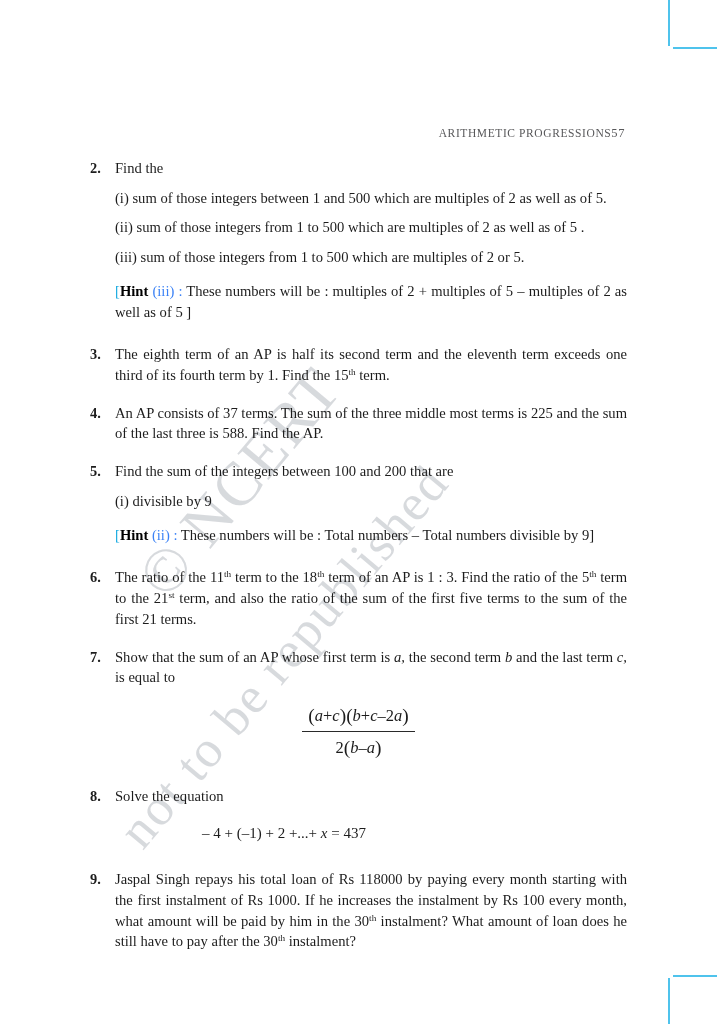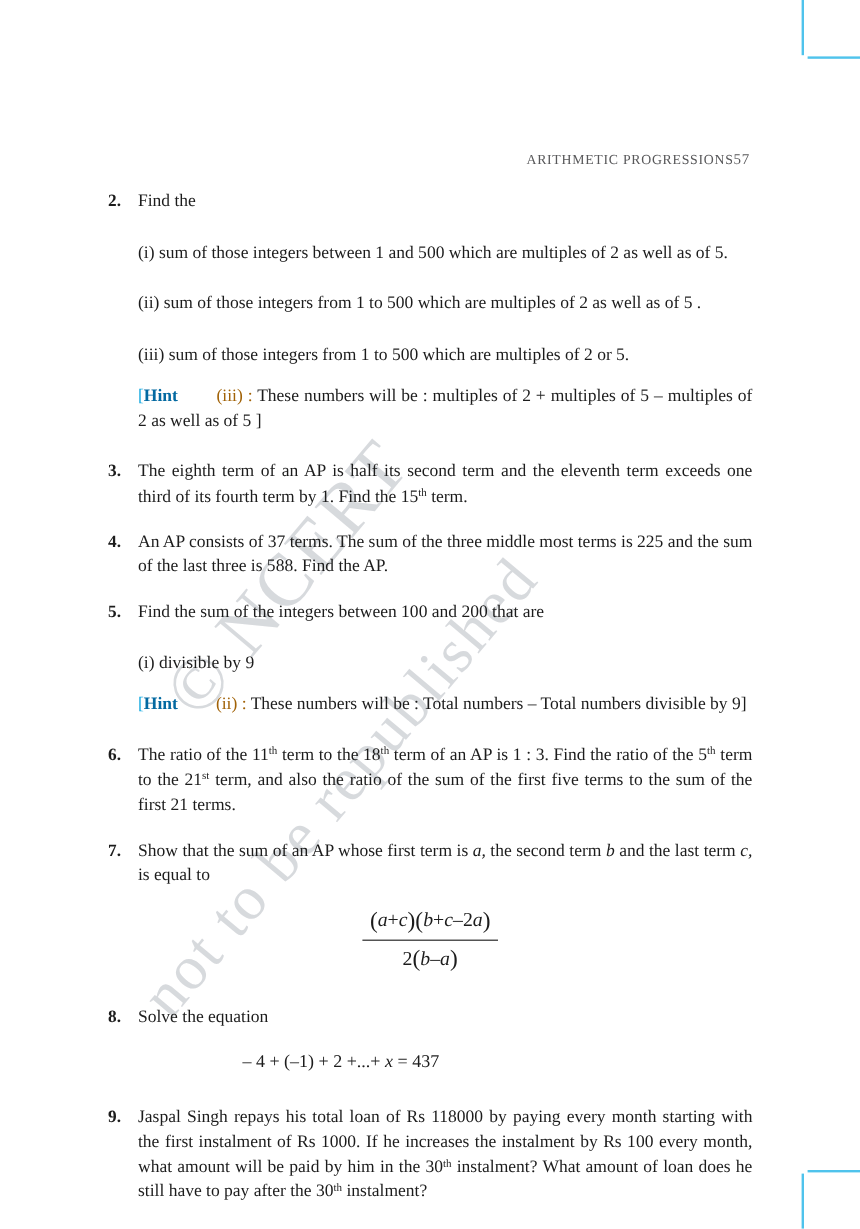--- a/index.html
+++ b/index.html
@@ -99,39 +99,38 @@
   }
   .qbody {
     flex: 1 1 auto;
     text-align: justify;
     text-justify: inter-word;
   }
   .qbody.noj { text-align: left; }
 
   .sub {
     margin-left: 25px;
-    margin-top: 22px;
+    margin-top: 9px;
     margin-bottom: 9px;
     font-size: 14.6px;
     font-family: Liberation Serif, serif;
   }
   .hint {
     margin-left: 25px;
     margin-top: 13px;
     margin-bottom: 13px;
     font-size: 14.6px;
     text-align: justify;
   }
   .hint-kw {
-    color: #0369a1;
+    color: #000000;
     font-weight: bold;
   }
   .hint-rom {
-    color: #a16207;
-    margin-left: 28px;
+    color: #3b82f6;
   }
   .hint-br { color: #14A9E0; }
 
   sup {
     font-size: .63em;
     vertical-align: .52em;
     line-height: 0;
   }
   i, .it { font-style: italic; }
 

